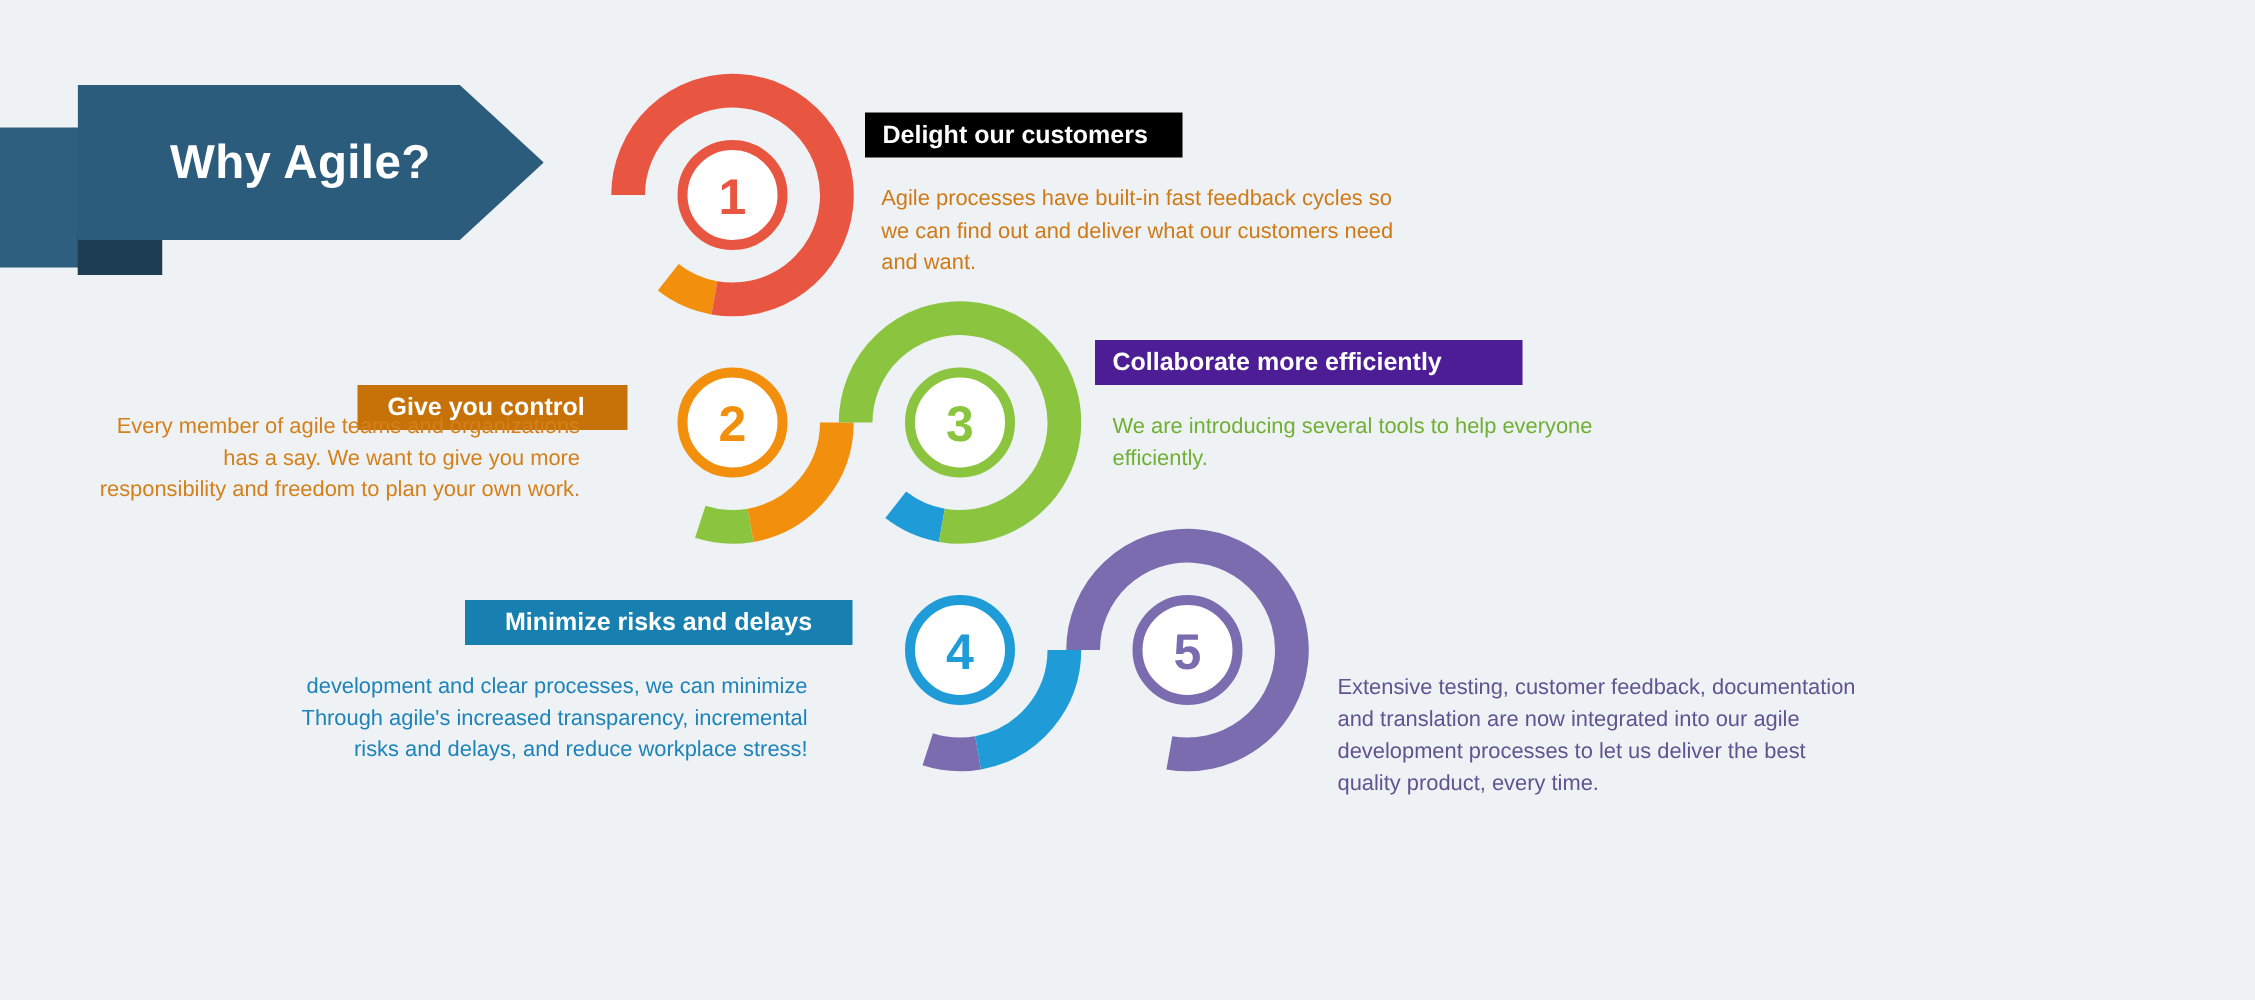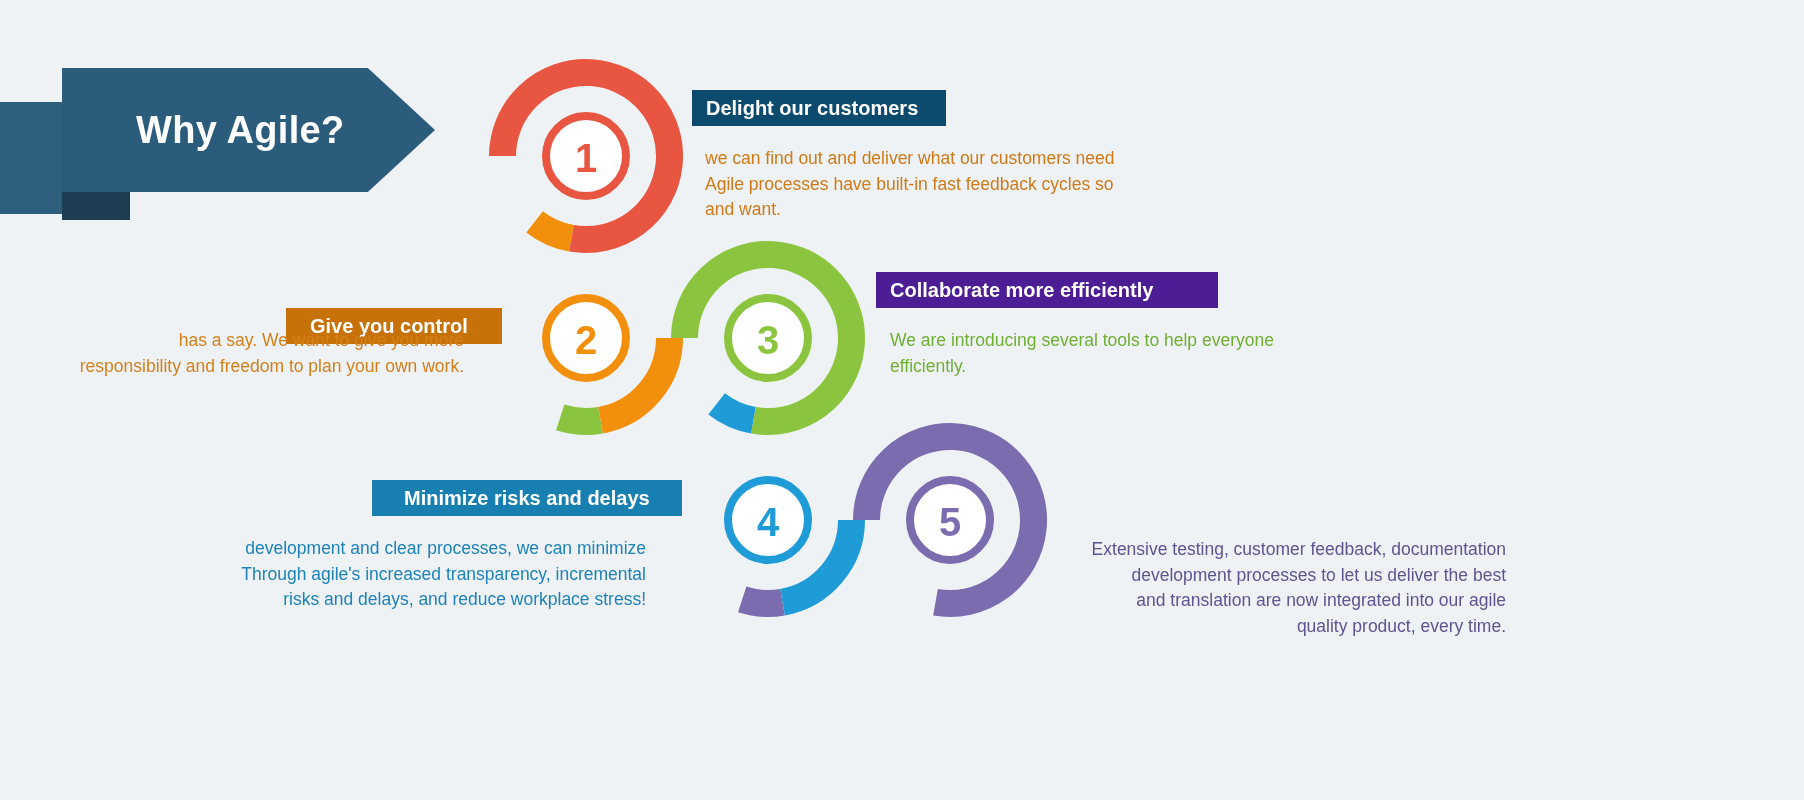--- a/index.html
+++ b/index.html
@@ -149,33 +149,34 @@
       <text class="num" x="768" y="522" fill="#1f9cd8">4</text>
     </g>
 
     <g>
       <path fill="none" stroke-linecap="butt" stroke-width="27" d="M 866.50 520.00 A 83.5 83.5 0 1 1 935.50 602.23" stroke="#7a6cae"></path>
       <circle cx="950" cy="520" r="40" fill="#ffffff" stroke-width="8" stroke="#7a6cae"></circle>
       <text class="num" x="950" y="522" fill="#7a6cae">5</text>
     </g>
   </svg>
 
-  <div class="label-bar" style="left: 692px; top: 90px; width: 254px; justify-content: flex-start; padding-left: 14px; background: #0c4a6e;">
+  <div class="label-bar" style="left: 692px; top: 90px; width: 254px; justify-content: flex-start; padding-left: 14px; background: #000000;">
     <span>Delight our customers</span>
   </div>
   <div class="body-text" style="left: 705px; top: 146px; width: 430px; text-align: left; color: rgb(207, 122, 22);">
+    <p>Agile processes have built-in fast feedback cycles so</p>
     <p>we can find out and deliver what our customers need</p>
-    <p>Agile processes have built-in fast feedback cycles so</p>
     <p>and want.</p>
   </div>
 
   <div class="label-bar" style="left: 286px; top: 272px; width: 216px; justify-content: flex-start; padding-left: 24px; background: rgb(199, 114, 8); margin-top: 36px;">
     <span>Give you control</span>
   </div>
   <div class="body-text" style="left: 40px; top: 328px; width: 424px; text-align: right; color: rgb(212, 128, 26);">
+    <p>Every member of agile teams and organizations</p>
     <p>has a say. We want to give you more</p>
     <p>responsibility and freedom to plan your own work.</p>
   </div>
 
   <div class="label-bar" style="left: 876px; top: 272px; width: 342px; justify-content: flex-start; padding-left: 14px; background: #4c1d95;">
     <span>Collaborate more efficiently</span>
   </div>
   <div class="body-text" style="left: 890px; top: 328px; width: 430px; text-align: left; color: rgb(111, 176, 51);">
     <p>We are introducing several tools to help everyone</p>
     <p>efficiently.</p>
@@ -183,20 +184,20 @@
 
   <div class="label-bar" style="left: 372px; top: 480px; width: 310px; justify-content: flex-start; padding-left: 32px; background: rgb(24, 128, 176);">
     <span>Minimize risks and delays</span>
   </div>
   <div class="body-text" style="left: 210px; top: 536px; width: 436px; text-align: right; color: rgb(29, 131, 184);">
     <p>development and clear processes, we can minimize</p>
     <p>Through agile's increased transparency, incremental</p>
     <p>risks and delays, and reduce workplace stress!</p>
   </div>
 
-  <div class="body-text" style="left: 1070px; top: 537px; width: 436px; text-align: right; color: rgb(95, 83, 144);">
+  <div class="body-text" style="left: 1070px; top: 537px; width: 436px; text-align: left; color: rgb(95, 83, 144);">
     <p>Extensive testing, customer feedback, documentation</p>
+    <p>and translation are now integrated into our agile</p>
     <p>development processes to let us deliver the best</p>
-    <p>and translation are now integrated into our agile</p>
     <p>quality product, every time.</p>
   </div>
 
 </div>
 
 </body></html>

